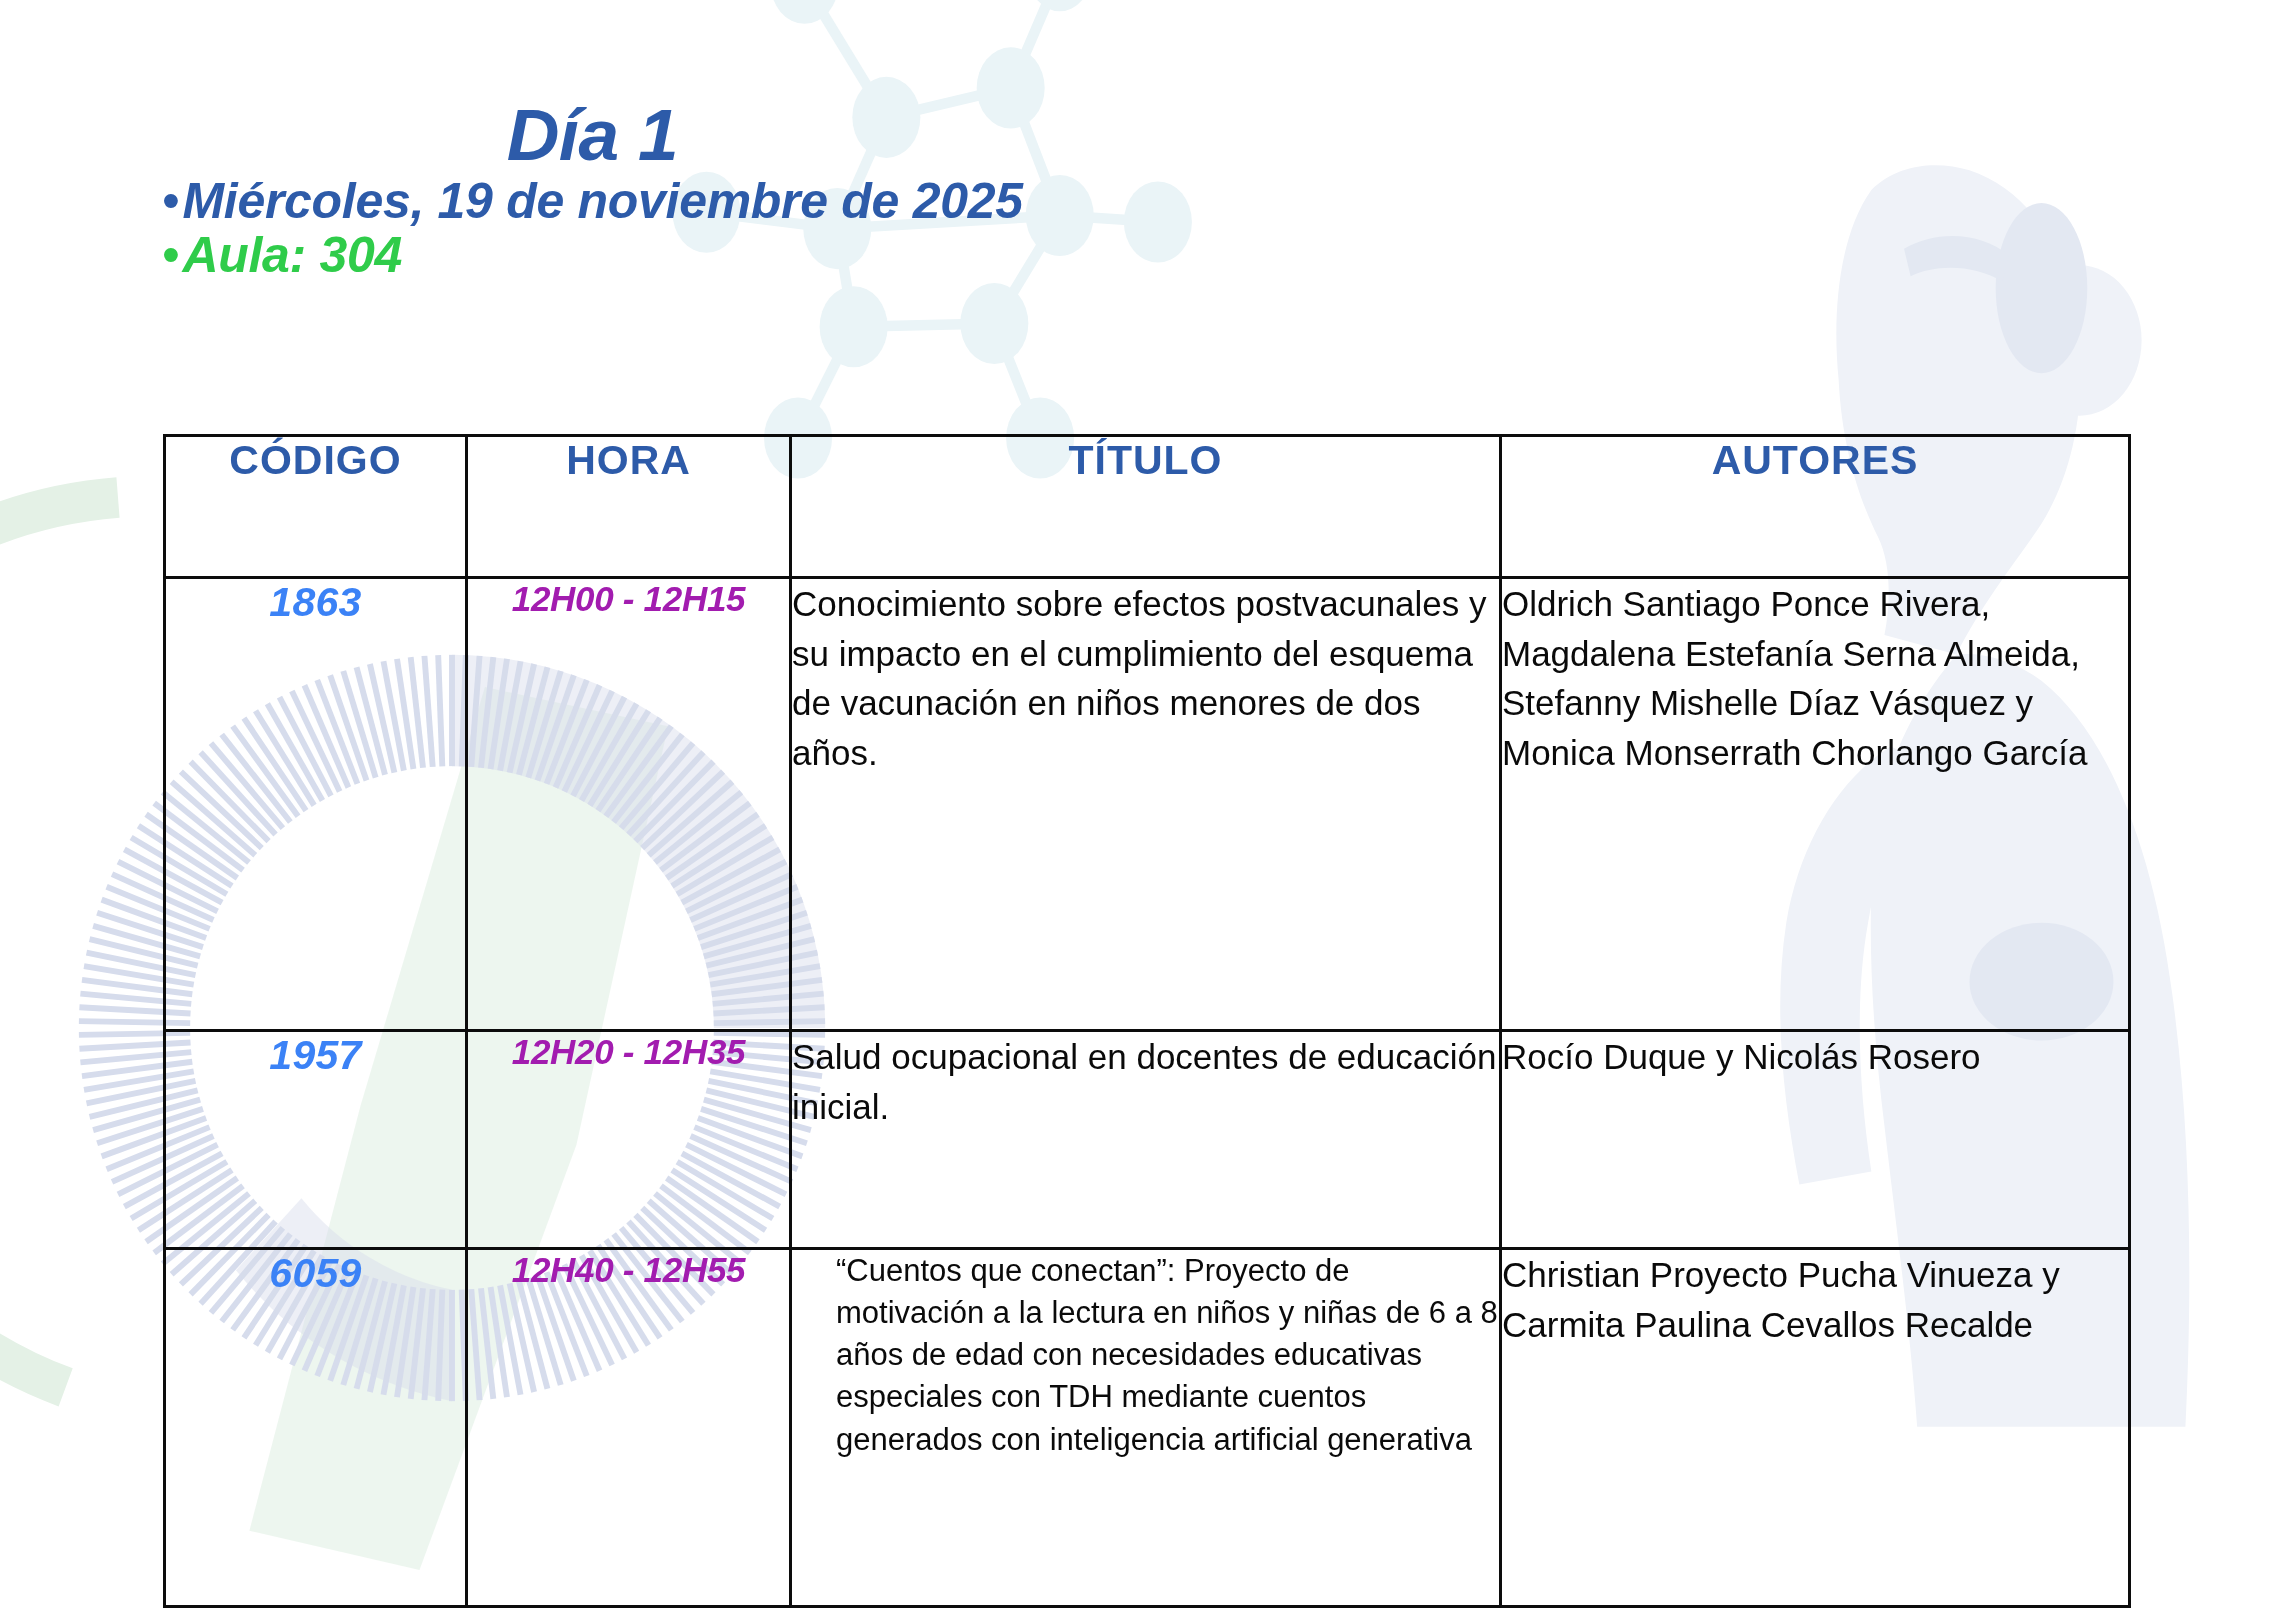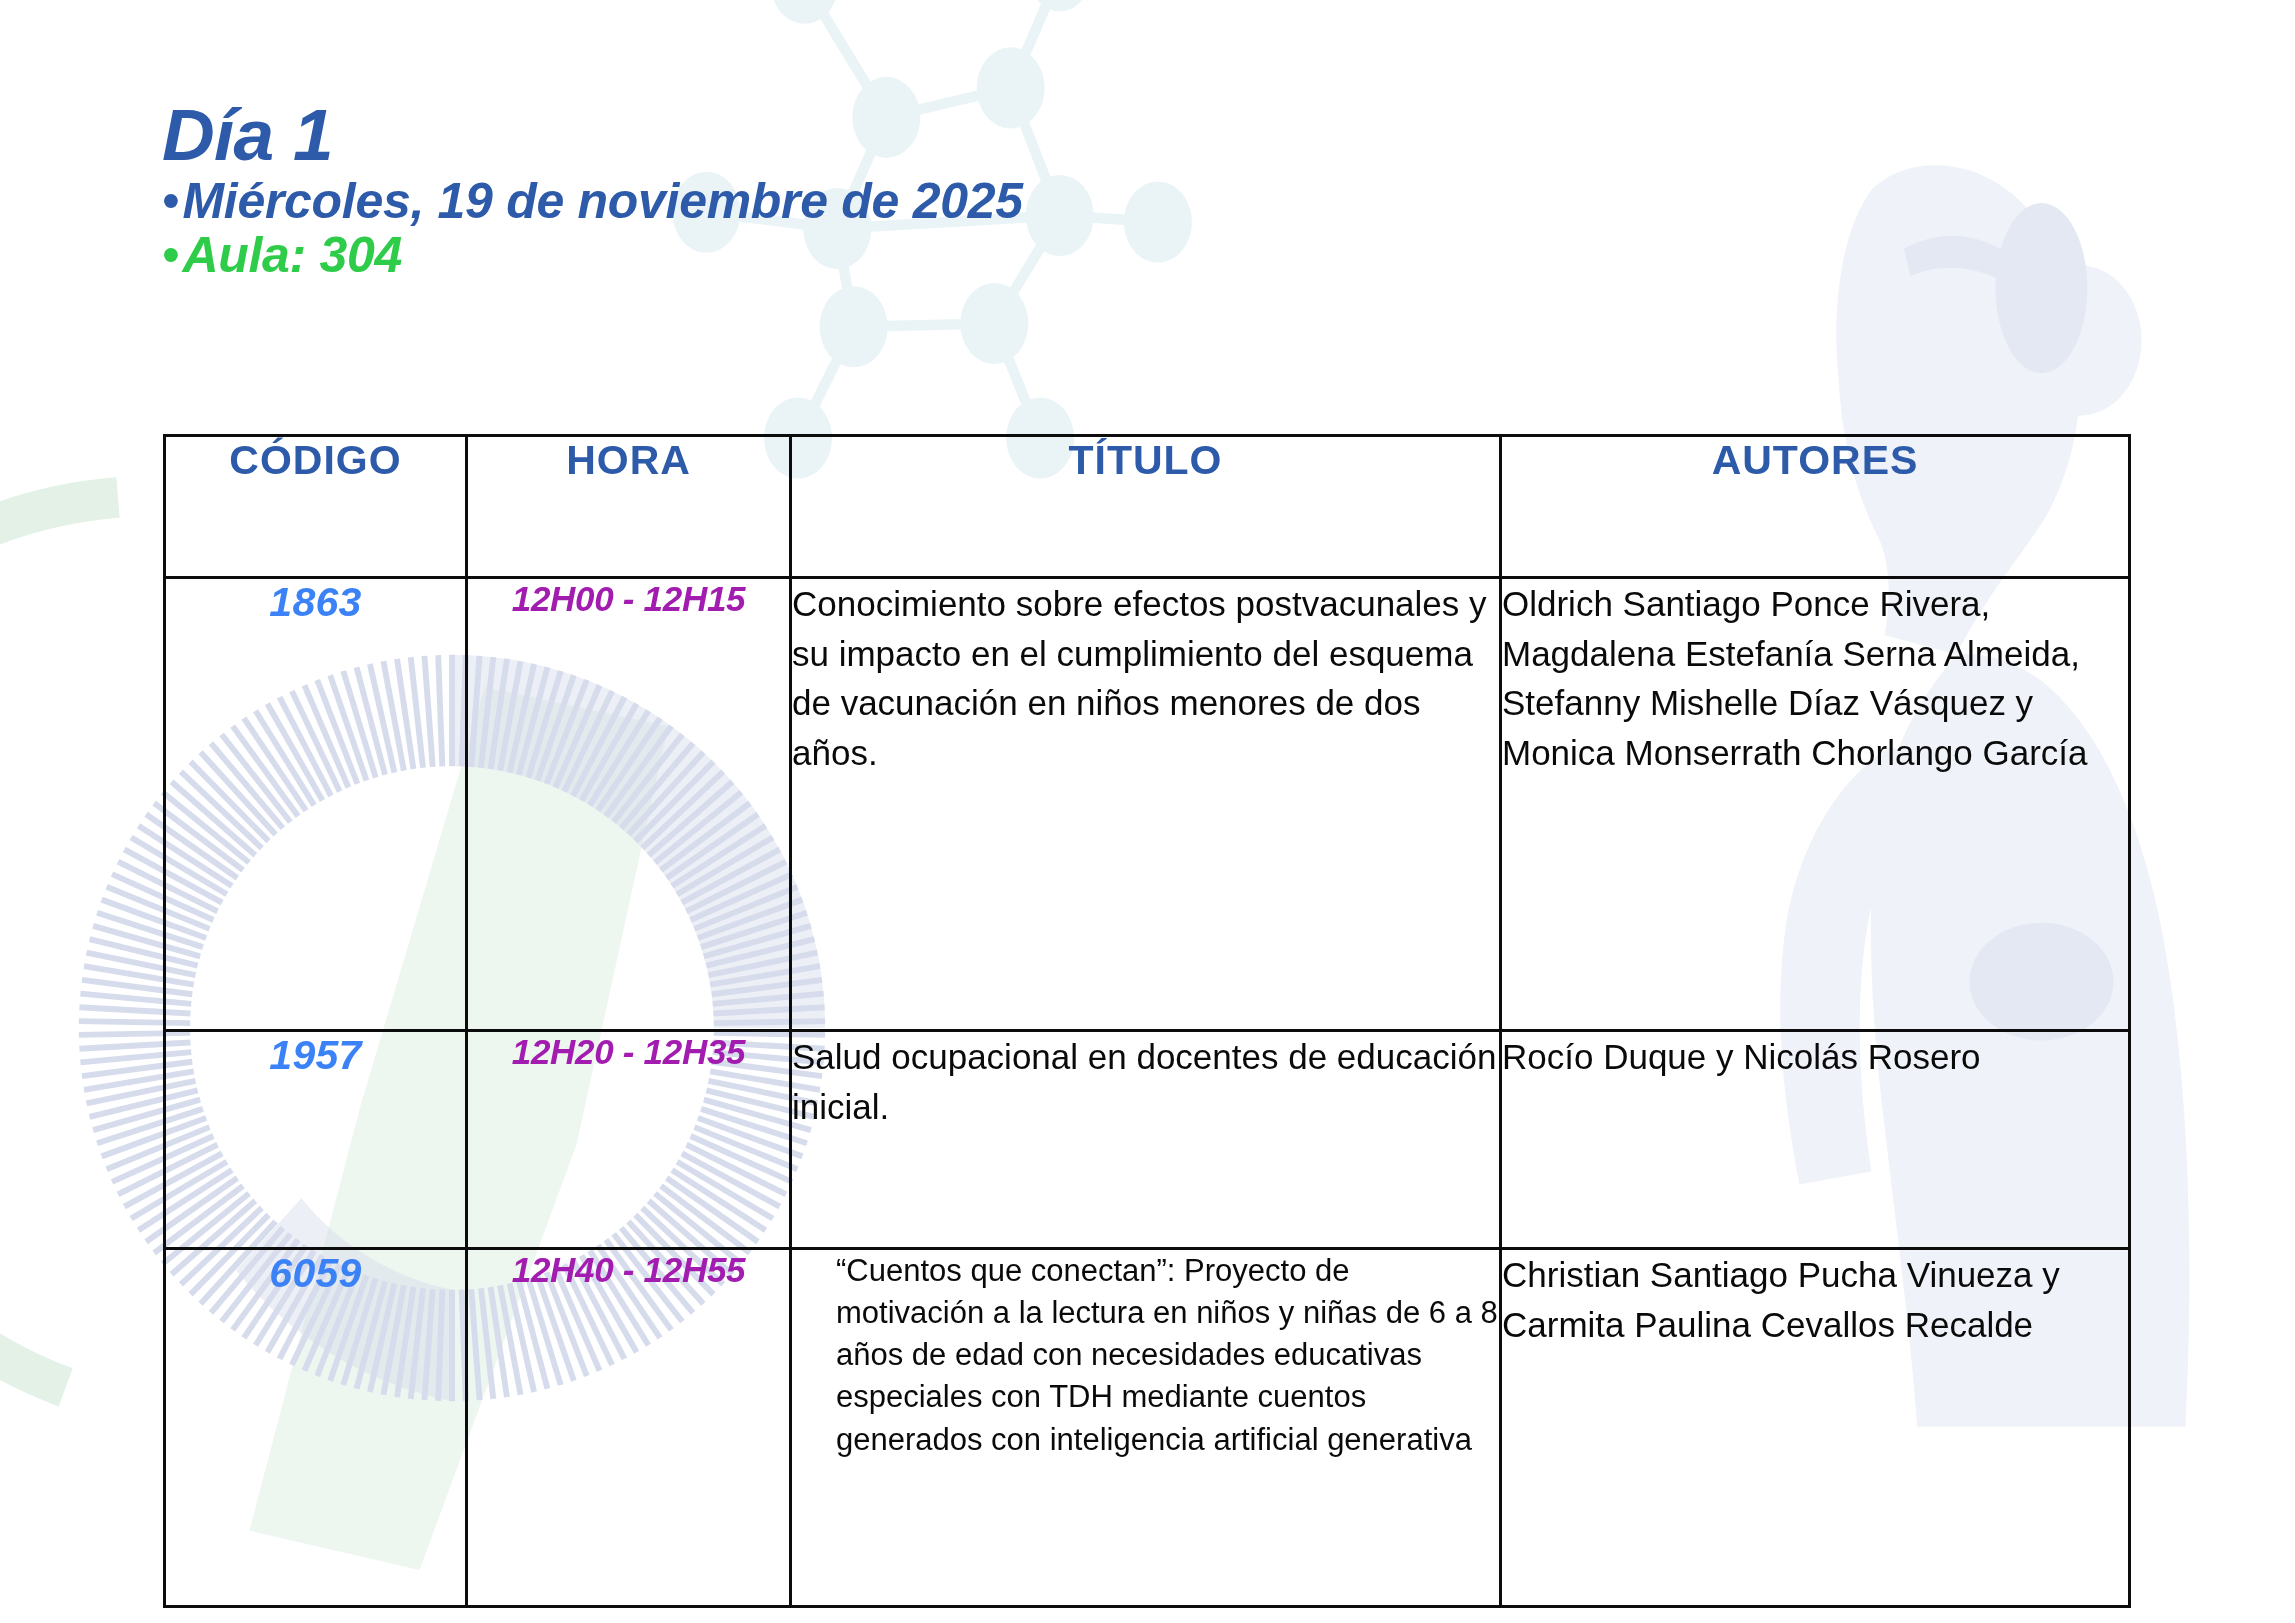--- a/index.html
+++ b/index.html
@@ -55,20 +55,21 @@
     width: 851px;
     height: 883px;
   }
 
   
   #heading {
     position: absolute;
     left: 162px;
     top: 98px;
     z-index: 5;
+    text-align: center;
   }
   .day-title {
     font-family: "Liberation Sans", sans-serif;
     font-size: 73px;
     font-weight: bold;
     font-style: italic;
     color: #2d5ba9;
     line-height: 1.0;
     letter-spacing: -0.7px;
     margin: 0 0 2.6px 0;
@@ -505,20 +506,20 @@
         <td class="cell-code">
           <span class="code-text">6059</span>
         </td>
         <td class="cell-time">
           <span class="time-text">12H40 - 12H55</span>
         </td>
         <td class="cell-title">
           <div class="title-text small">“Cuentos que conectan”: Proyecto de motivación a la lectura en niños y niñas de 6 a 8 años de edad con necesidades educativas especiales con TDH mediante cuentos generados con inteligencia artificial generativa</div>
         </td>
         <td class="cell-authors">
-          <div class="authors-text">Christian Santiago Pucha Vinueza y Carmita Paulina Cevallos Recalde</div>
+          <div class="authors-text">Christian Proyecto Pucha Vinueza y Carmita Paulina Cevallos Recalde</div>
         </td>
       </tr>
     </tbody>
   </table>
 
 </div>
 
 
 </body></html>

